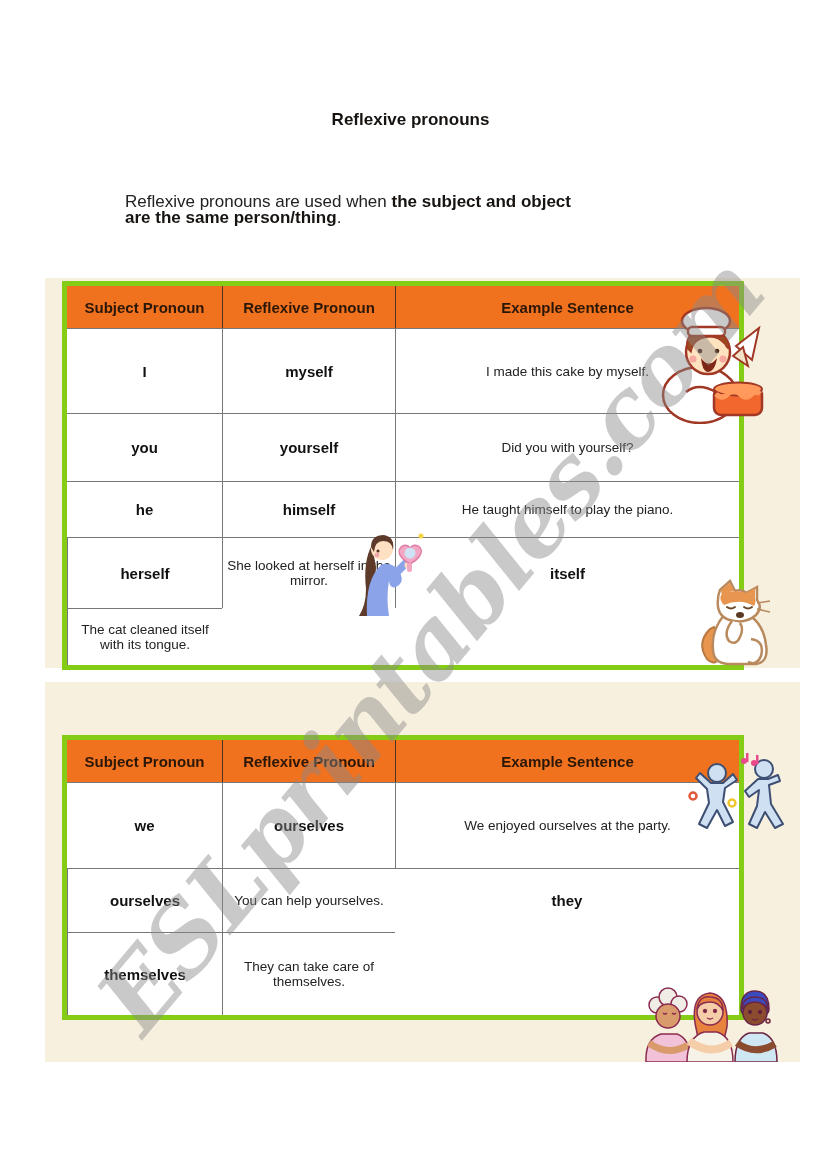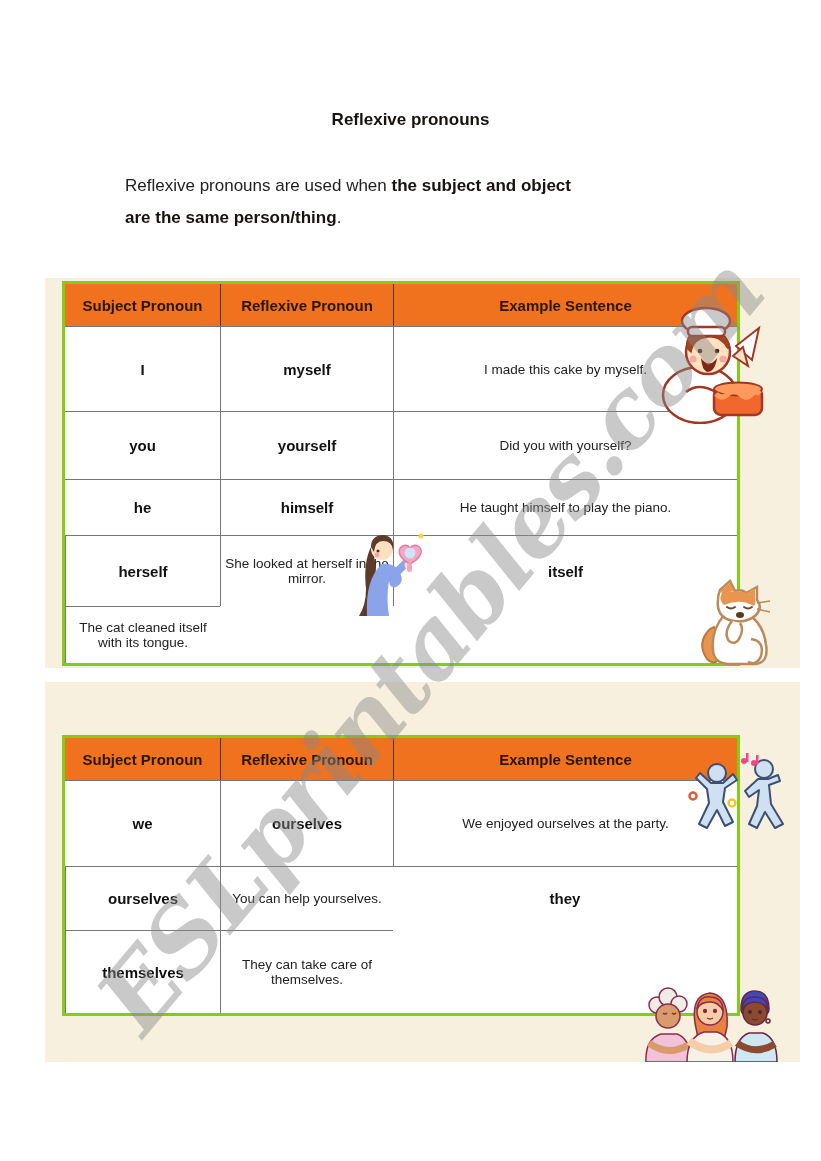--- a/index.html
+++ b/index.html
@@ -15,41 +15,41 @@
   .title {
     position: absolute;
     left: 0; top: 110px;
     width: 821px;
     text-align: center;
     font-size: 17px;
     font-weight: 700;
     color: #171310;
   }
   .intro-line { position: absolute; left: 125px; font-size: 17px; color: #222; white-space: nowrap; }
-  .intro-line.l1 { top: 176px; }
+  .intro-line.l1 { top: 192px; }
   .intro-line.l2 { top: 208px; }
   .intro-line b { font-weight: 700; color: #171310; }
 
   .panel {
     position: absolute;
     left: 45px;
     width: 755px;
     background: #F8F0DE;
     z-index: 1;
   }
   .panel.p1 { top: 278px; height: 390px; }
   .panel.p2 { top: 682px; height: 380px; }
 
   .grammar-table {
     position: absolute;
     left: 62px;
     display: grid;
     grid-template-columns: 155px 173px 344px;
     background: #ffffff;
-    border: 3px solid #84cc16;
+    border: 5px solid #84cc16;
     z-index: 2;
   }
   .t1 { top: 281px; grid-template-rows: 42px 85px 68px 56px 71px 57px; }
   .t2 { top: 735px; grid-template-rows: 42px 86px 64px 83px; }
 
   .cell {
     display: flex;
     align-items: center;
     justify-content: center;
     text-align: center;

